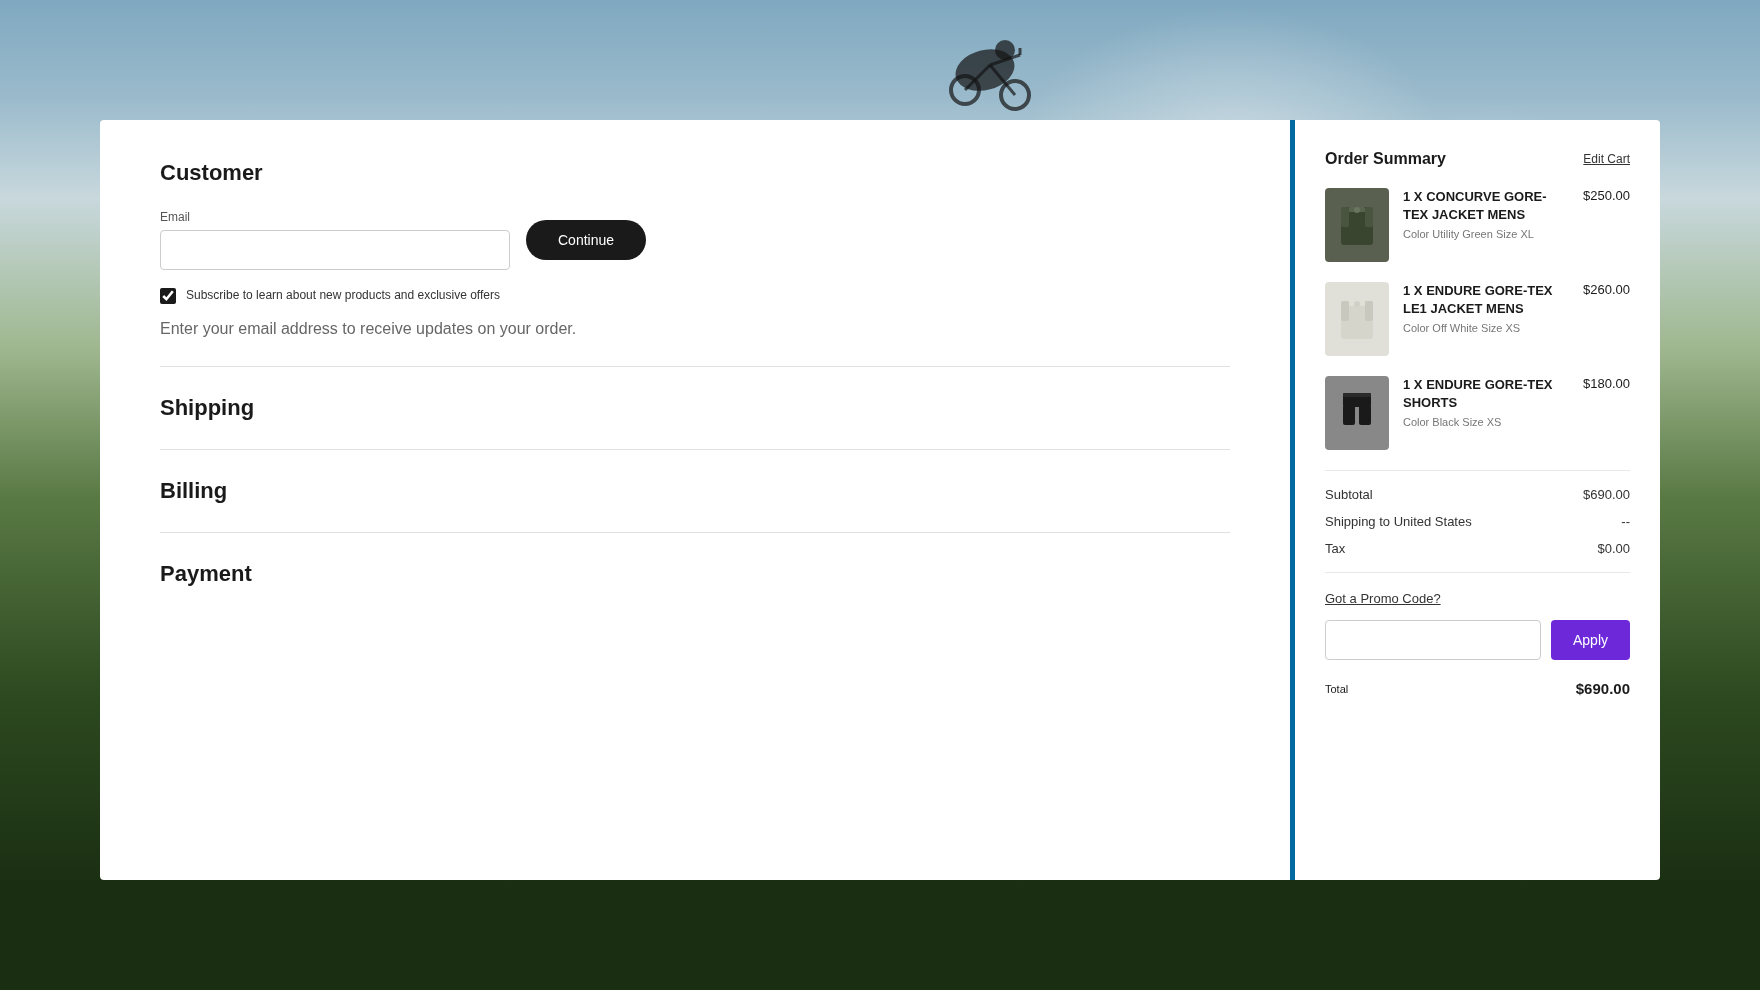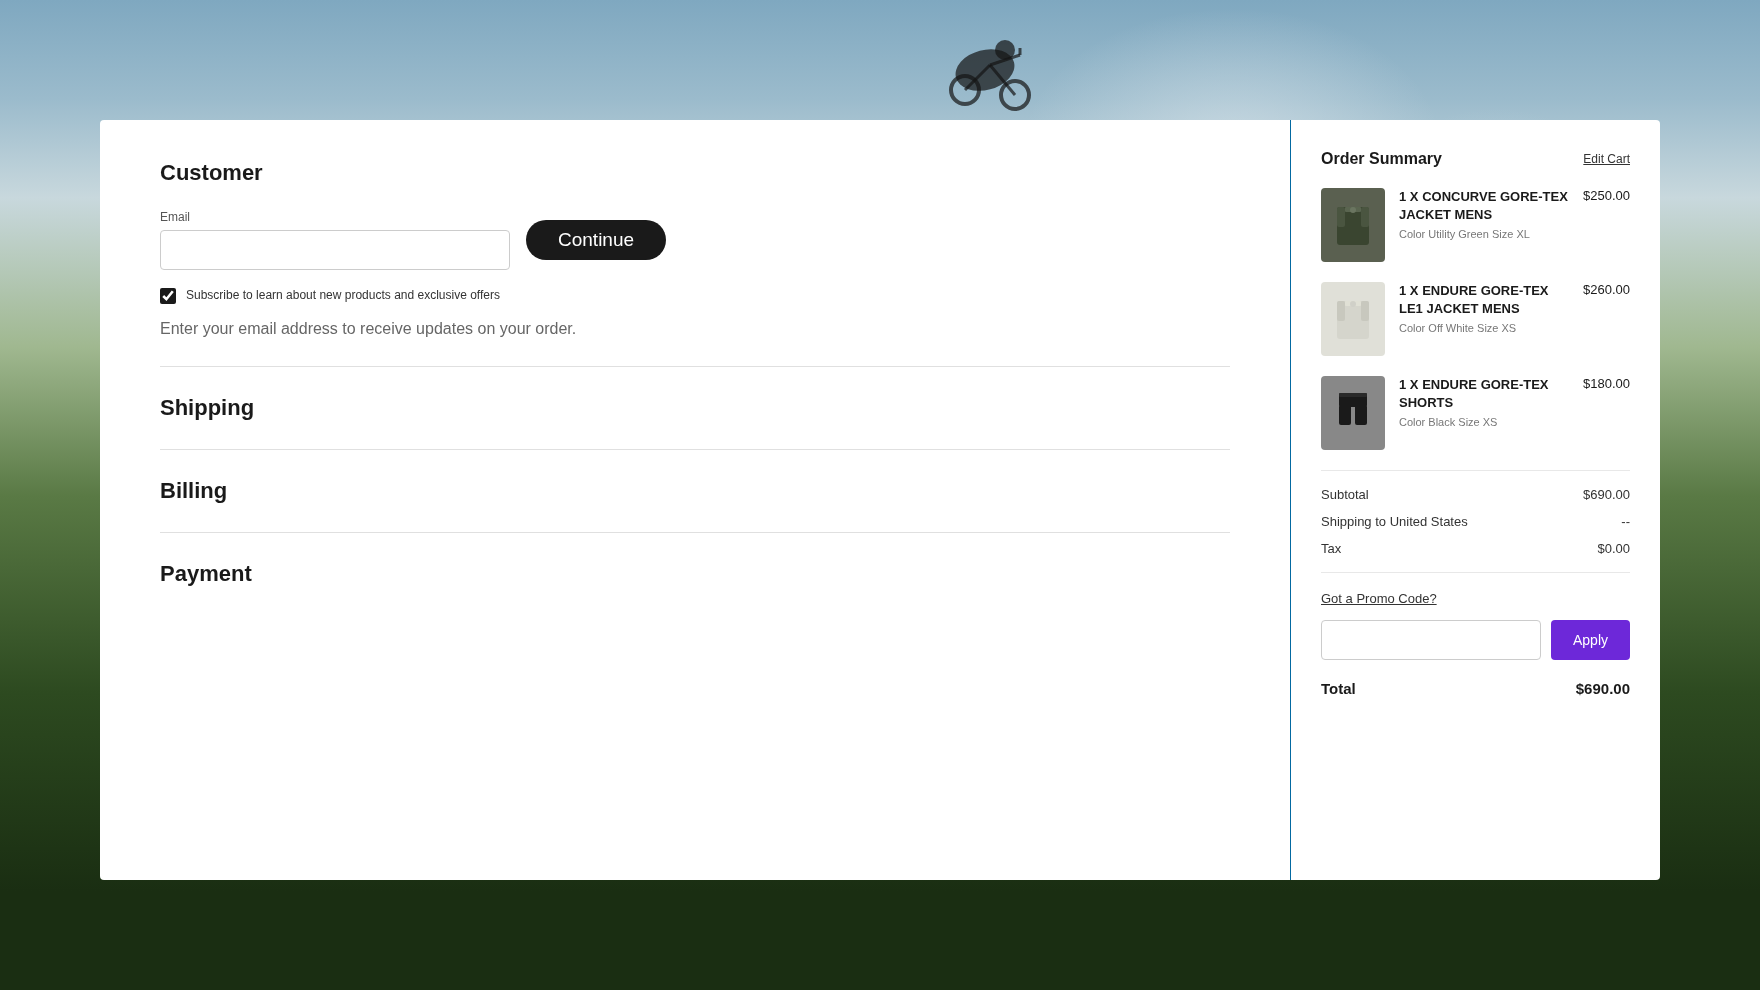--- a/index.html
+++ b/index.html
@@ -29,21 +29,21 @@
       display: flex;
       flex-direction: row;
     }
     .left-panel {
       flex: 1;
       padding: 40px 60px;
       overflow-y: auto;
     }
     .right-panel {
       width: 370px;
-      border-left: 1px solid #0369a1;
+      border-left: 5px solid #0369a1;
       padding: 30px 30px;
       overflow-y: auto;
     }
     
     .section-title {
       font-size: 22px;
       font-weight: 600;
       color: #1a1a1a;
       margin-bottom: 24px;
     }
@@ -63,21 +63,21 @@
       outline: none;
     }
     .continue-btn {
       margin-left: 16px;
       height: 40px;
       padding: 0 32px;
       background: #1a1a1a;
       color: #fff;
       border: none;
       border-radius: 20px;
-      font-size: 19px;
+      font-size: 14px;
       font-weight: 500;
       cursor: pointer;
     }
     .checkbox-row {
       display: flex;
       align-items: flex-start;
       gap: 10px;
       margin-top: 16px;
     }
     .checkbox-row input[type="checkbox"] {
@@ -220,22 +220,22 @@
       font-weight: 500;
       cursor: pointer;
     }
     .total-row {
       display: flex;
       justify-content: space-between;
       align-items: center;
       margin-top: 4px;
     }
     .total-label {
-      font-size: 15px;
-      font-weight: 700;
+      font-size: 11px;
+      font-weight: 400;
       color: #1a1a1a;
     }
     .total-value {
       font-size: 15px;
       font-weight: 600;
       color: #1a1a1a;
     }
     
     .bg-cyclist {
       position: absolute;

